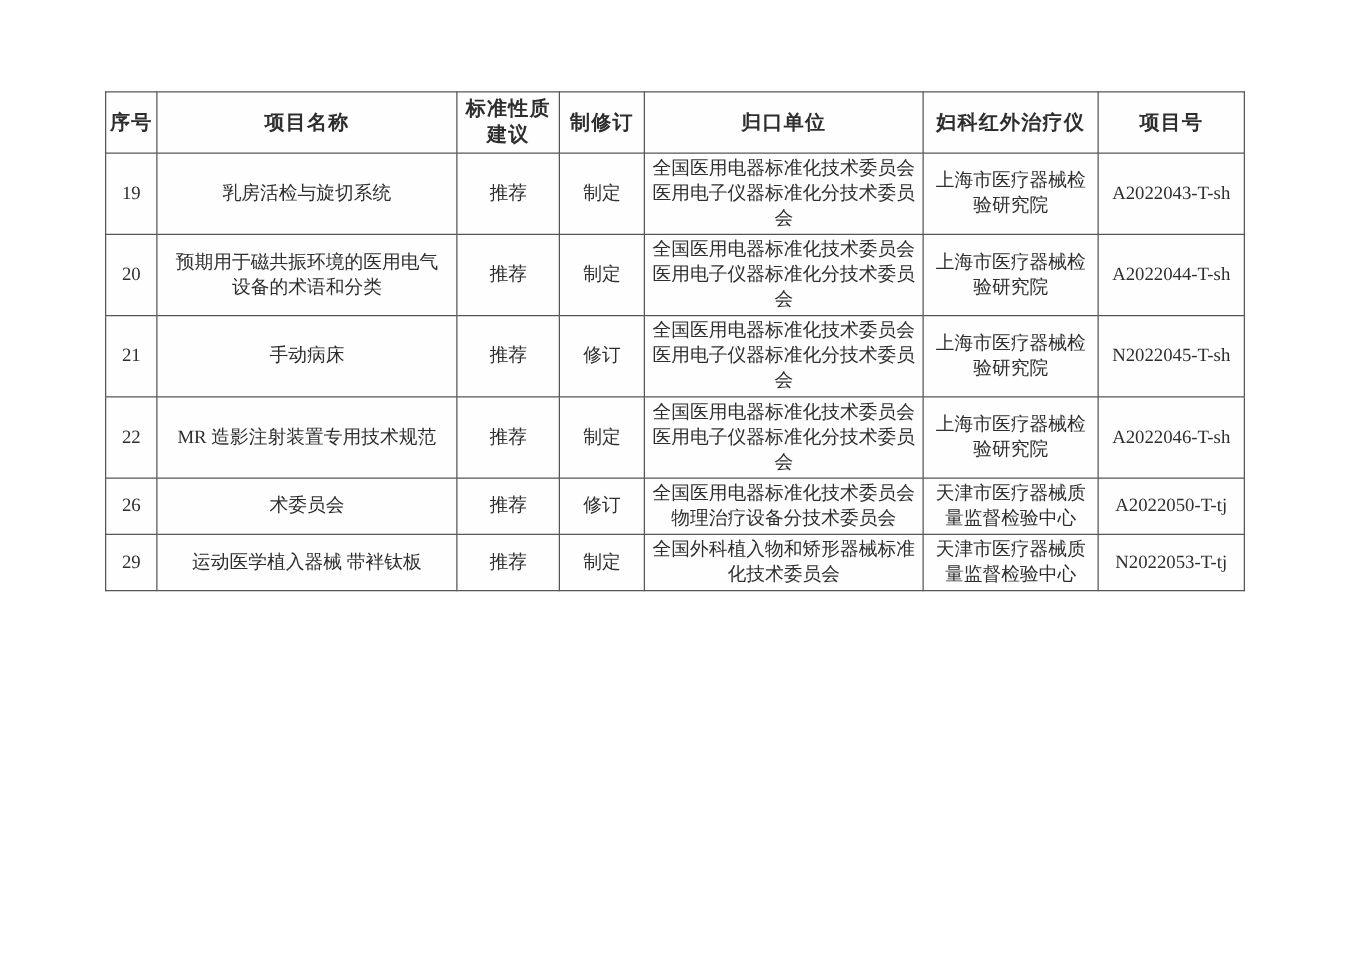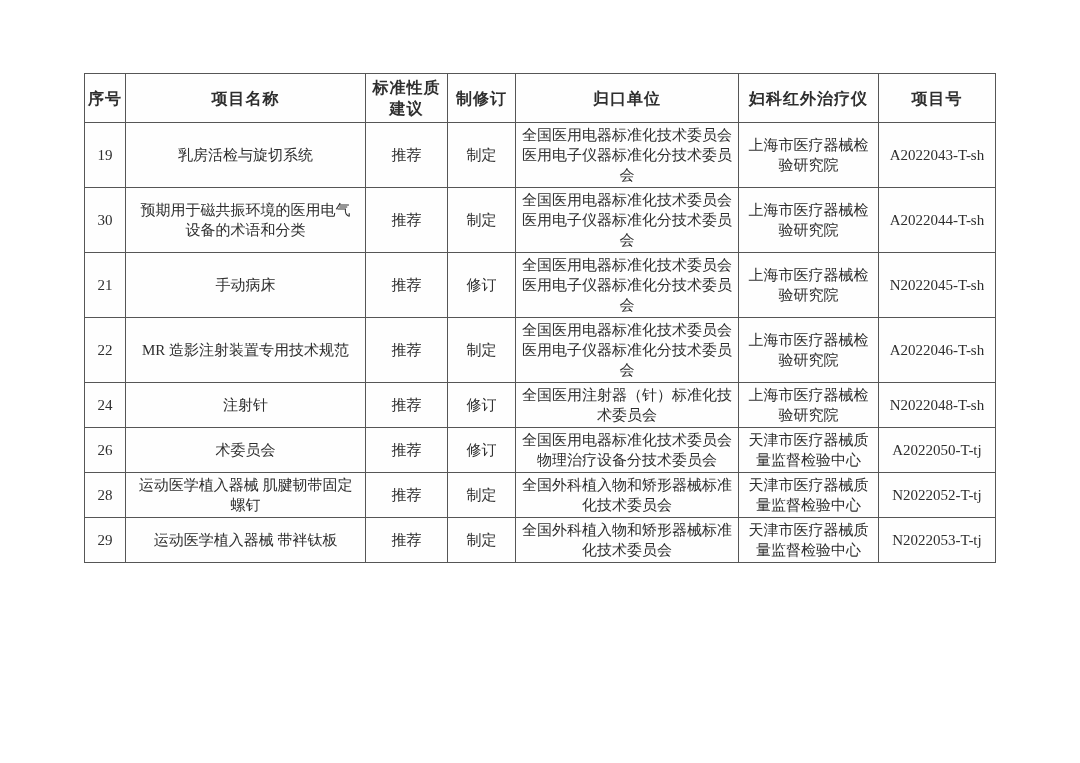--- a/index.html
+++ b/index.html
@@ -110,21 +110,21 @@
           <td class="cell-nature">推荐</td>
           <td class="cell-action">制定</td>
           <td class="cell-authority">全国医用电器标准化技术委员会
 医用电子仪器标准化分技术委员
 会</td>
           <td class="cell-undertaker">上海市医疗器械检
 验研究院</td>
           <td class="cell-project_no">A2022043-T-sh</td>
         </tr>
         <tr>
-          <td class="cell-index">30</td>
+          <td class="cell-index">20</td>
           <td class="cell-name">预期用于磁共振环境的医用电气
 设备的术语和分类</td>
           <td class="cell-nature">推荐</td>
           <td class="cell-action">制定</td>
           <td class="cell-authority">全国医用电器标准化技术委员会
 医用电子仪器标准化分技术委员
 会</td>
           <td class="cell-undertaker">上海市医疗器械检
 验研究院</td>
           <td class="cell-project_no">A2022044-T-sh</td>
@@ -147,52 +147,29 @@
           <td class="cell-nature">推荐</td>
           <td class="cell-action">制定</td>
           <td class="cell-authority">全国医用电器标准化技术委员会
 医用电子仪器标准化分技术委员
 会</td>
           <td class="cell-undertaker">上海市医疗器械检
 验研究院</td>
           <td class="cell-project_no">A2022046-T-sh</td>
         </tr>
         <tr>
-          <td class="cell-index">24</td>
-          <td class="cell-name">注射针</td>
-          <td class="cell-nature">推荐</td>
-          <td class="cell-action">修订</td>
-          <td class="cell-authority">全国医用注射器（针）标准化技
-术委员会</td>
-          <td class="cell-undertaker">上海市医疗器械检
-验研究院</td>
-          <td class="cell-project_no">N2022048-T-sh</td>
-        </tr>
-        <tr>
           <td class="cell-index">26</td>
           <td class="cell-name">术委员会</td>
           <td class="cell-nature">推荐</td>
           <td class="cell-action">修订</td>
           <td class="cell-authority">全国医用电器标准化技术委员会
 物理治疗设备分技术委员会</td>
           <td class="cell-undertaker">天津市医疗器械质
 量监督检验中心</td>
           <td class="cell-project_no">A2022050-T-tj</td>
-        </tr>
-        <tr>
-          <td class="cell-index">28</td>
-          <td class="cell-name">运动医学植入器械 肌腱韧带固定
-螺钉</td>
-          <td class="cell-nature">推荐</td>
-          <td class="cell-action">制定</td>
-          <td class="cell-authority">全国外科植入物和矫形器械标准
-化技术委员会</td>
-          <td class="cell-undertaker">天津市医疗器械质
-量监督检验中心</td>
-          <td class="cell-project_no">N2022052-T-tj</td>
         </tr>
         <tr>
           <td class="cell-index">29</td>
           <td class="cell-name">运动医学植入器械 带袢钛板</td>
           <td class="cell-nature">推荐</td>
           <td class="cell-action">制定</td>
           <td class="cell-authority">全国外科植入物和矫形器械标准
 化技术委员会</td>
           <td class="cell-undertaker">天津市医疗器械质
 量监督检验中心</td>

